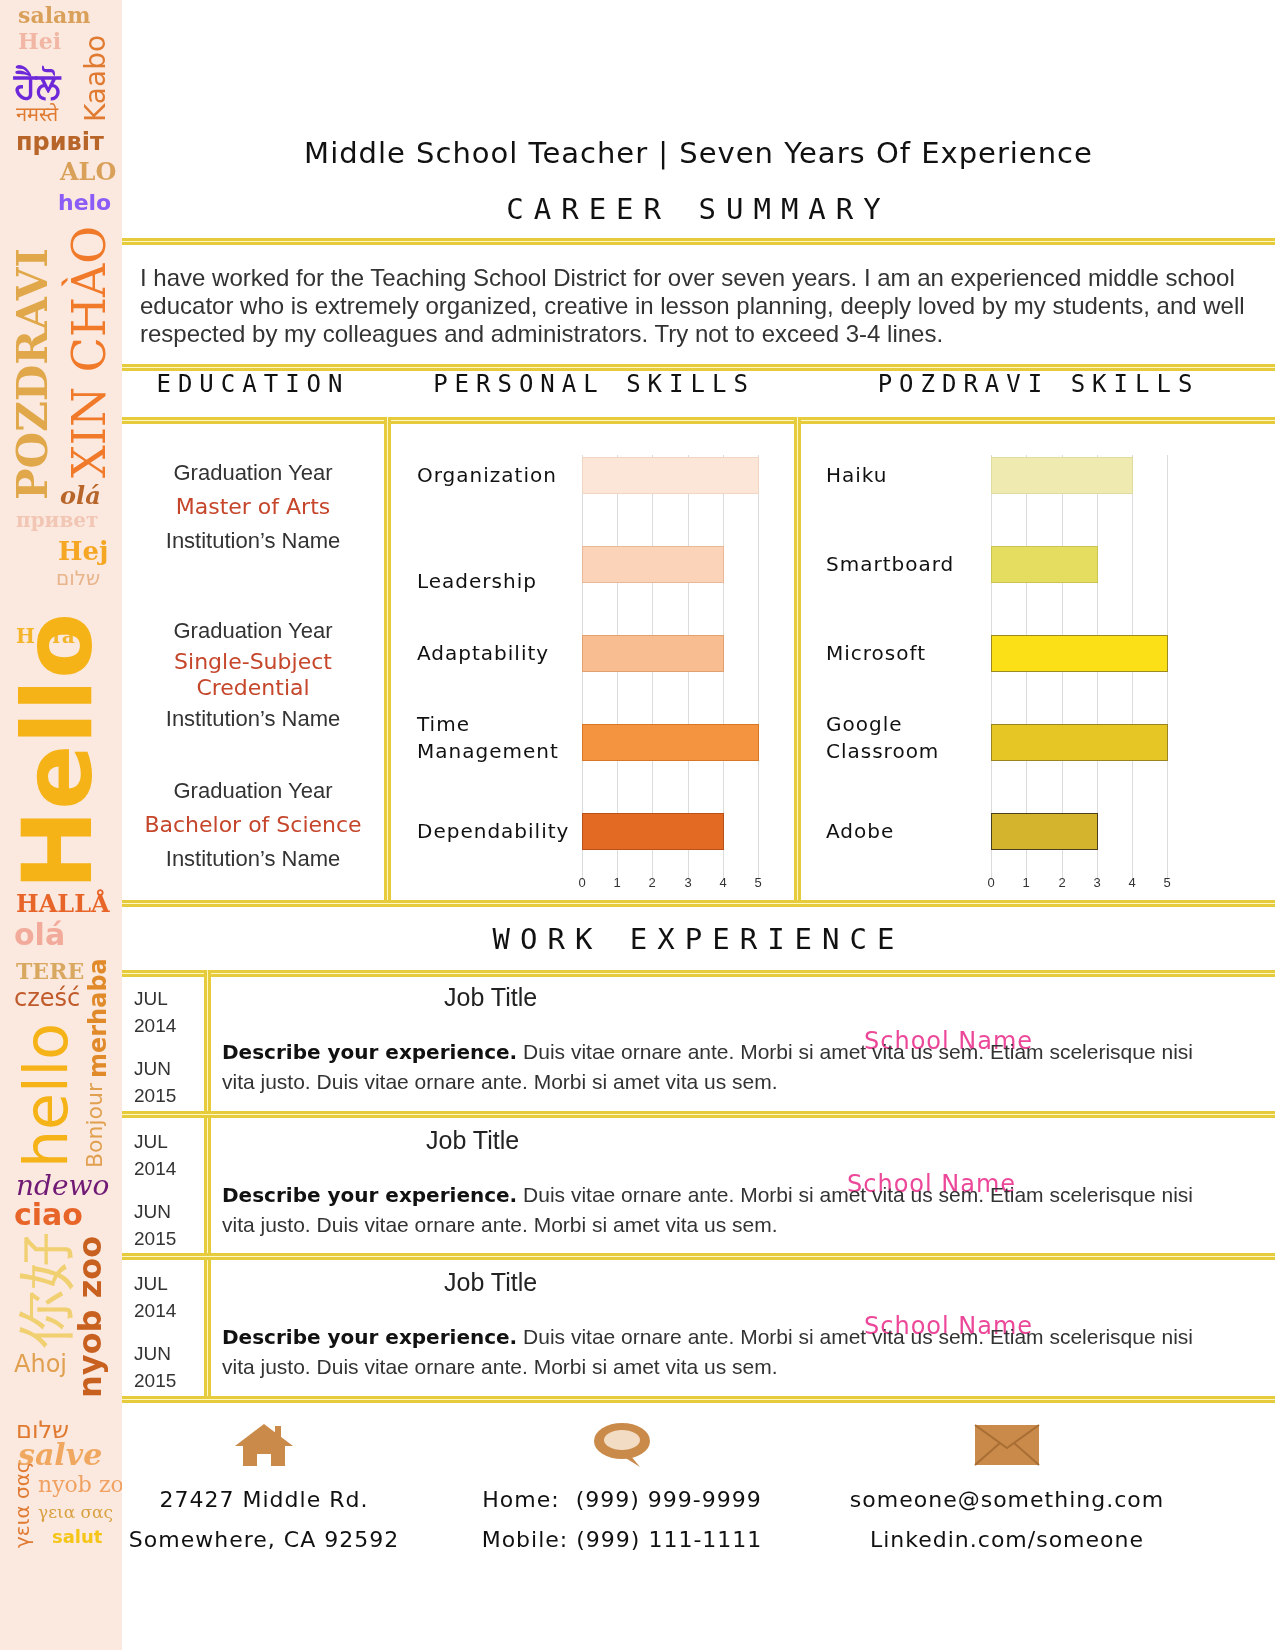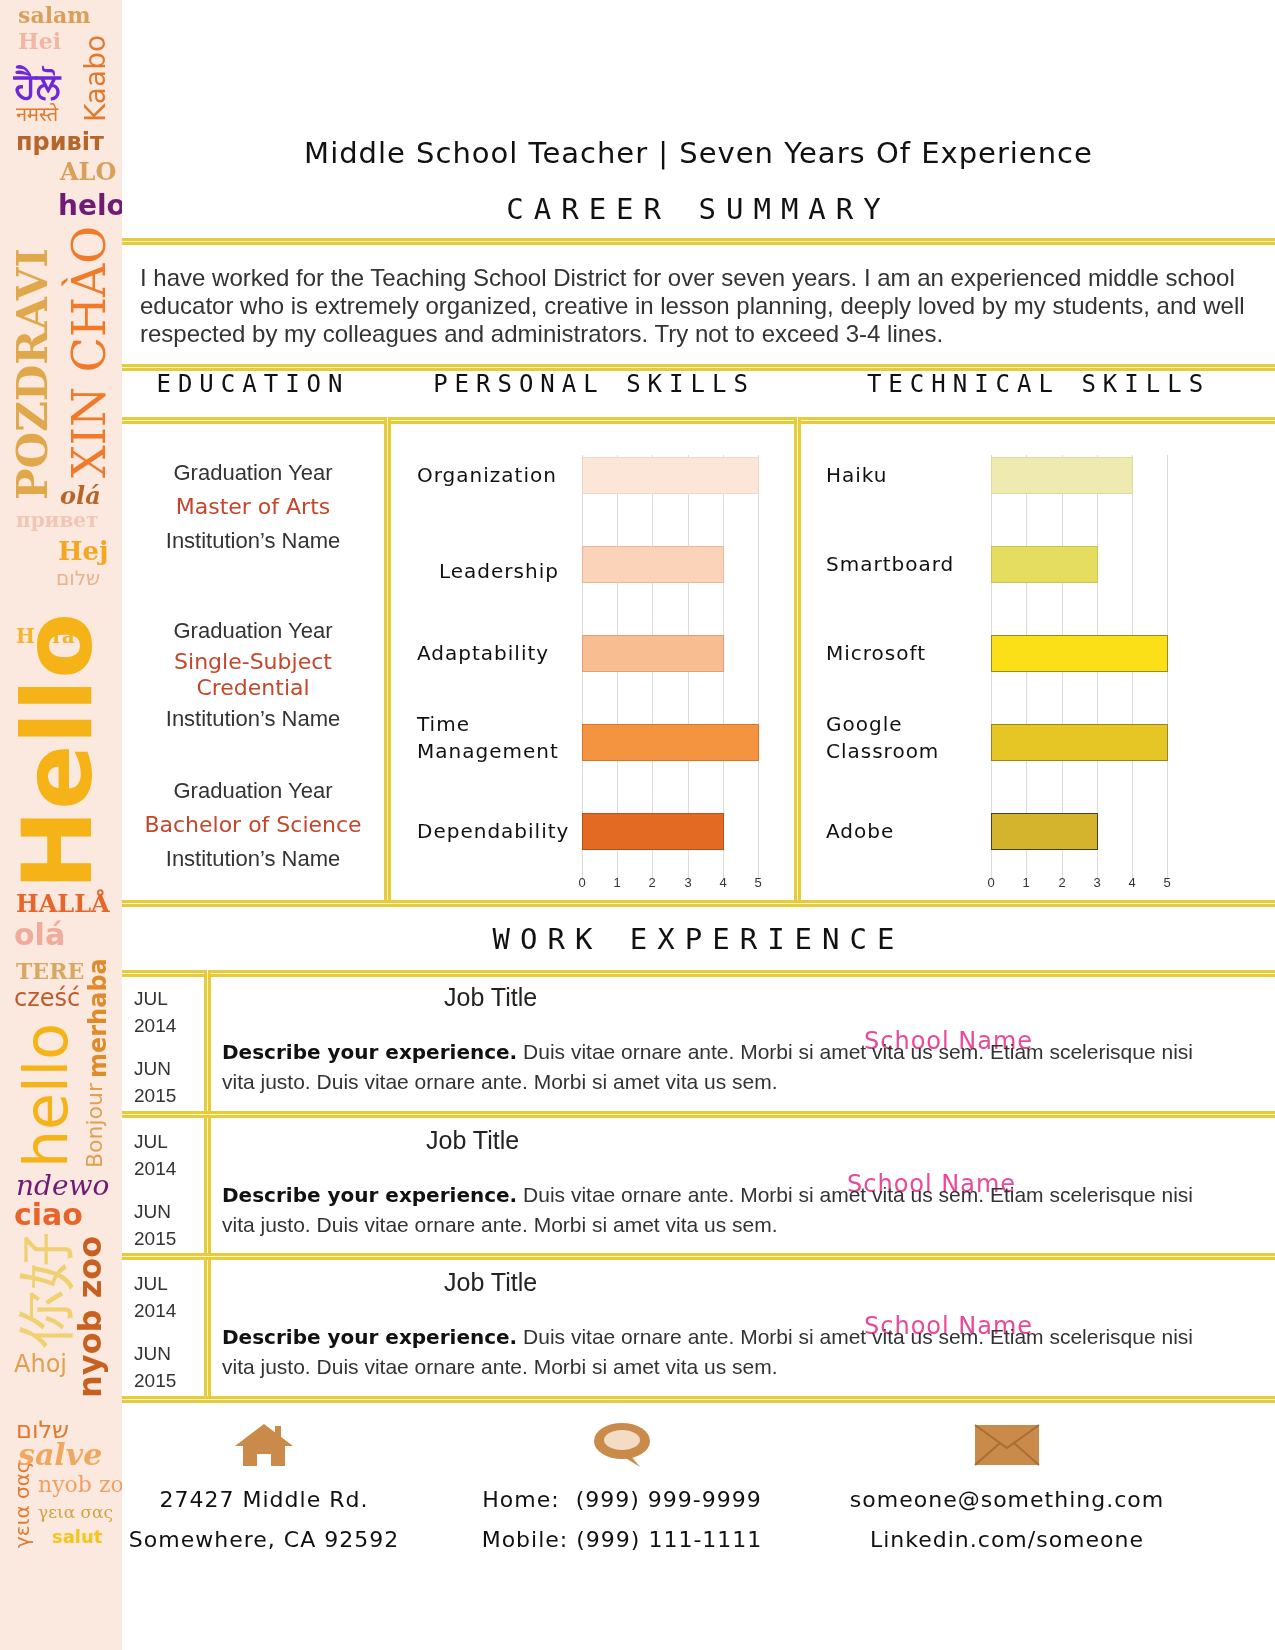--- a/index.html
+++ b/index.html
@@ -59,21 +59,21 @@
 
 <div class="strip">
   <span class="w" style="left:18px;top:4px;font-size:22px;color:#d9a05a;font-family:'DejaVu Serif',serif;">salam</span>
   <span class="w" style="left:18px;top:30px;font-size:22px;color:#f2b6a4;font-family:'DejaVu Serif',serif;">Hei</span>
   <span class="w" style="left:14px;top:68px;font-size:36px;color:#6d28d9;text-align:center;">ਹੈਲੋ</span>
   <span class="w vert" style="left:82px;top:122px;font-size:28px;color:#e07a30;font-weight:normal;">Kaabo</span>
   <span class="w" style="left:16px;top:104px;font-size:20px;color:#e07a30;font-weight:normal;">नमस्ते</span>
   <span class="w" style="left:16px;top:130px;font-size:24px;color:#b8652a;">привіт</span>
   <span class="w vert" style="left:12px;top:500px;font-size:42px;color:#e0a84a;font-family:'DejaVu Serif',serif;">POZDRAVI</span>
   <span class="w" style="left:60px;top:160px;font-size:24px;color:#d9a05a;font-family:'DejaVu Serif',serif;">ALO</span>
-  <span class="w" style="left:58px;top:192px;font-size:28px;color:#701a75;">helo</span>
+  <span class="w" style="left:58px;top:192px;font-size:22px;color:#8b5cf6;">helo</span>
   <span class="w vert" style="left:66px;top:478px;font-size:46px;color:#f07a2a;font-family:'DejaVu Serif',serif;font-weight:normal;">XIN CHÀO</span>
   <span class="w" style="left:60px;top:484px;font-size:24px;color:#b8652a;font-style:italic;font-family:'DejaVu Serif',serif;">olá</span>
   <span class="w" style="left:16px;top:510px;font-size:20px;color:#f2c6b4;font-family:'DejaVu Serif',serif;">привет</span>
   <span class="w" style="left:58px;top:538px;font-size:26px;color:#f5a623;font-family:'DejaVu Serif',serif;">Hej</span>
   <span class="w" style="left:56px;top:568px;font-size:20px;color:#e8b48c;font-weight:normal;">שלום</span>
   <span class="w" style="left:16px;top:626px;font-size:20px;color:#f5b52a;font-family:'DejaVu Serif',serif;letter-spacing:2px;">Hola</span>
   <span class="w vert" style="left:10px;top:890px;font-size:96px;color:#f5b318;">Hello</span>
   <span class="w" style="left:16px;top:892px;font-size:24px;color:#e8652a;font-family:'DejaVu Serif',serif;">HALLÅ</span>
   <span class="w" style="left:14px;top:920px;font-size:30px;color:#f2aa9a;">olá</span>
   <span class="w" style="left:16px;top:960px;font-size:22px;color:#d9a860;font-family:'DejaVu Serif',serif;">TERE</span>
@@ -100,21 +100,21 @@
 
   <div class="section-head" style="left:0;width:1153px;top:192px;">CAREER SUMMARY</div>
   <div class="dline" style="left:0;width:1153px;top:238px;"></div>
 
   <p class="summary">I have worked for the Teaching School District for over seven years. I am an experienced middle school educator who is extremely organized, creative in lesson planning, deeply loved by my students, and well respected by my colleagues and administrators. Try not to exceed 3-4 lines.</p>
 
   <div class="dline" style="left:0;width:1153px;top:364px;"></div>
 
   <div class="section-head" style="left:0;width:262px;top:370px;font-size:24px;letter-spacing:7px;">EDUCATION</div>
   <div class="section-head" style="left:268px;width:408px;top:370px;font-size:24px;letter-spacing:7px;">PERSONAL SKILLS</div>
-  <div class="section-head" style="left:680px;width:473px;top:370px;font-size:24px;letter-spacing:7px;">TECHNICAL SKILLS</div>
+  <div class="section-head" style="left:680px;width:473px;top:370px;font-size:24px;letter-spacing:7px;">POZDRAVI SKILLS</div>
 
   <div class="dline" style="left:0;width:1153px;top:417px;"></div>
   <div class="vline" style="left:262px;top:417px;height:487px;"></div>
   <div class="vline" style="left:672px;top:417px;height:487px;"></div>
 
   <div class="edu">
     <div class="block">
       <div class="yr">Graduation Year</div>
       <div class="deg">Master of Arts</div>
       <div class="inst">Institution’s Name</div>
@@ -135,21 +135,21 @@
     <div class="grid" style="left:182px;top:15px;height:425px;"></div>
     <div class="grid" style="left:217px;top:15px;height:425px;"></div>
     <div class="grid" style="left:252px;top:15px;height:425px;"></div>
     <div class="grid" style="left:288px;top:15px;height:425px;"></div>
     <div class="grid" style="left:323px;top:15px;height:425px;"></div>
     <div class="grid" style="left:358px;top:15px;height:425px;"></div>
 
     <div class="label" style="left:17px;top:22px;">Organization</div>
     <div class="bar" style="left:182px;top:17px;width:177px;background:#fbe6d8;border:1px solid #f2d6c4;"></div>
 
-    <div class="label" style="left:17px;top:118px;margin-left:22px;">Leadership</div>
+    <div class="label" style="left:17px;top:128px;">Leadership</div>
     <div class="bar" style="left:182px;top:106px;width:142px;background:#fbd3b8;border:1px solid #e8b898;"></div>
 
     <div class="label" style="left:17px;top:200px;">Adaptability</div>
     <div class="bar" style="left:182px;top:195px;width:142px;background:#f8bd90;border:1px solid #e0a070;"></div>
 
     <div class="label" style="left:17px;top:271px;width:150px;">Time Management</div>
     <div class="bar" style="left:182px;top:284px;width:177px;background:#f59440;border:1px solid #d87628;"></div>
 
     <div class="label" style="left:17px;top:378px;">Dependability</div>
     <div class="bar" style="left:182px;top:373px;width:142px;background:#e36a22;border:1px solid #b85018;"></div>

